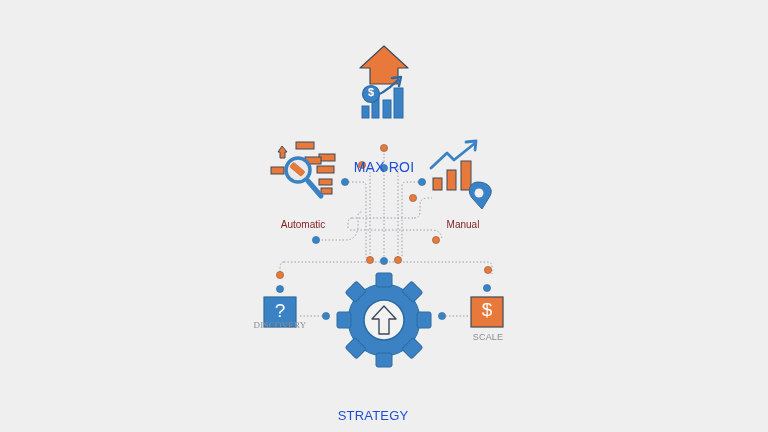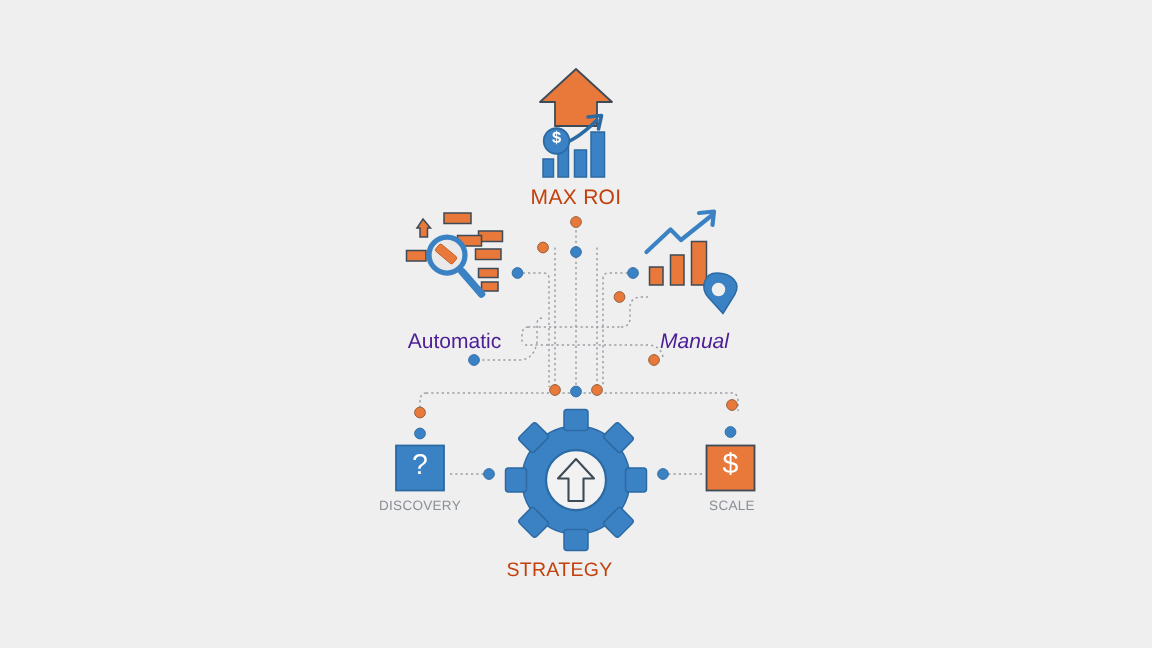--- a/index.html
+++ b/index.html
@@ -1,20 +1,20 @@
 <!DOCTYPE html>
 <html><head>
   <meta charset="utf-8">
   <style>
     html, body { margin:0; padding:0; }
     body { width:768px; height:432px; background:#efefef; position:relative; overflow:hidden; font-family:"Liberation Sans", sans-serif; }
     svg.canvas { position:absolute; left:0; top:0; width:768px; height:432px; }
     .lbl { position:absolute; font-family:"Liberation Sans", sans-serif; white-space:nowrap; transform:translateX(-50%); }
-    .lbl-title { font-size:14px; color:#c2410c; letter-spacing:0.2px; }
-    .lbl-mid { font-size:14px; color:#4c1d95; }
+    .lbl-title { font-size:14px; color:#1d4ed8; letter-spacing:0.2px;margin-top:36px; }
+    .lbl-mid { font-size:10px; color:#7f1d1d; }
     .lbl-small { font-size:9px; color:#8a8f95; letter-spacing:0.2px; }
   </style>
 </head>
 <body>
 
 <svg class="canvas" viewBox="0 0 768 432" xmlns="http://www.w3.org/2000/svg">
 
   <g fill="none" stroke="#9aa0a6" stroke-width="1" stroke-dasharray="1.5 2">
 
     <line x1="384" y1="150" x2="384" y2="258"></line>
@@ -123,16 +123,16 @@
     <rect x="471" y="297" width="32" height="30" fill="#e8793a" stroke="#3d4a57" stroke-width="1.2"></rect>
   </g>
 </svg>
 
 <div class="lbl" style="left:371px; top:86px; font-size:11px; color:#fff; font-weight:bold;">$</div>
 <div class="lbl" style="left:280px; top:300px; font-size:19px; color:#fff;">?</div>
 <div class="lbl" style="left:487px; top:299px; font-size:19px; color:#fff;">$</div>
 
 <div class="lbl lbl-title" style="left:384px; top:123px;">MAX ROI</div>
 <div class="lbl lbl-mid" style="left:303px; top:219px;">Automatic</div>
-<div class="lbl lbl-mid" style="left:463px; top:219px;font-style:italic;">Manual</div>
-<div class="lbl lbl-small" style="left:280px; top:332px;">DISCOVERY</div>
+<div class="lbl lbl-mid" style="left:463px; top:219px;">Manual</div>
+<div class="lbl lbl-small" style="left:280px; top:320px;font-family:Liberation Serif, serif;">DISCOVERY</div>
 <div class="lbl lbl-small" style="left:488px; top:332px;text-align:center;">SCALE</div>
 <div class="lbl lbl-title" style="left:373px; top:372px; font-size:13px;">STRATEGY</div>
 
 </body></html>

